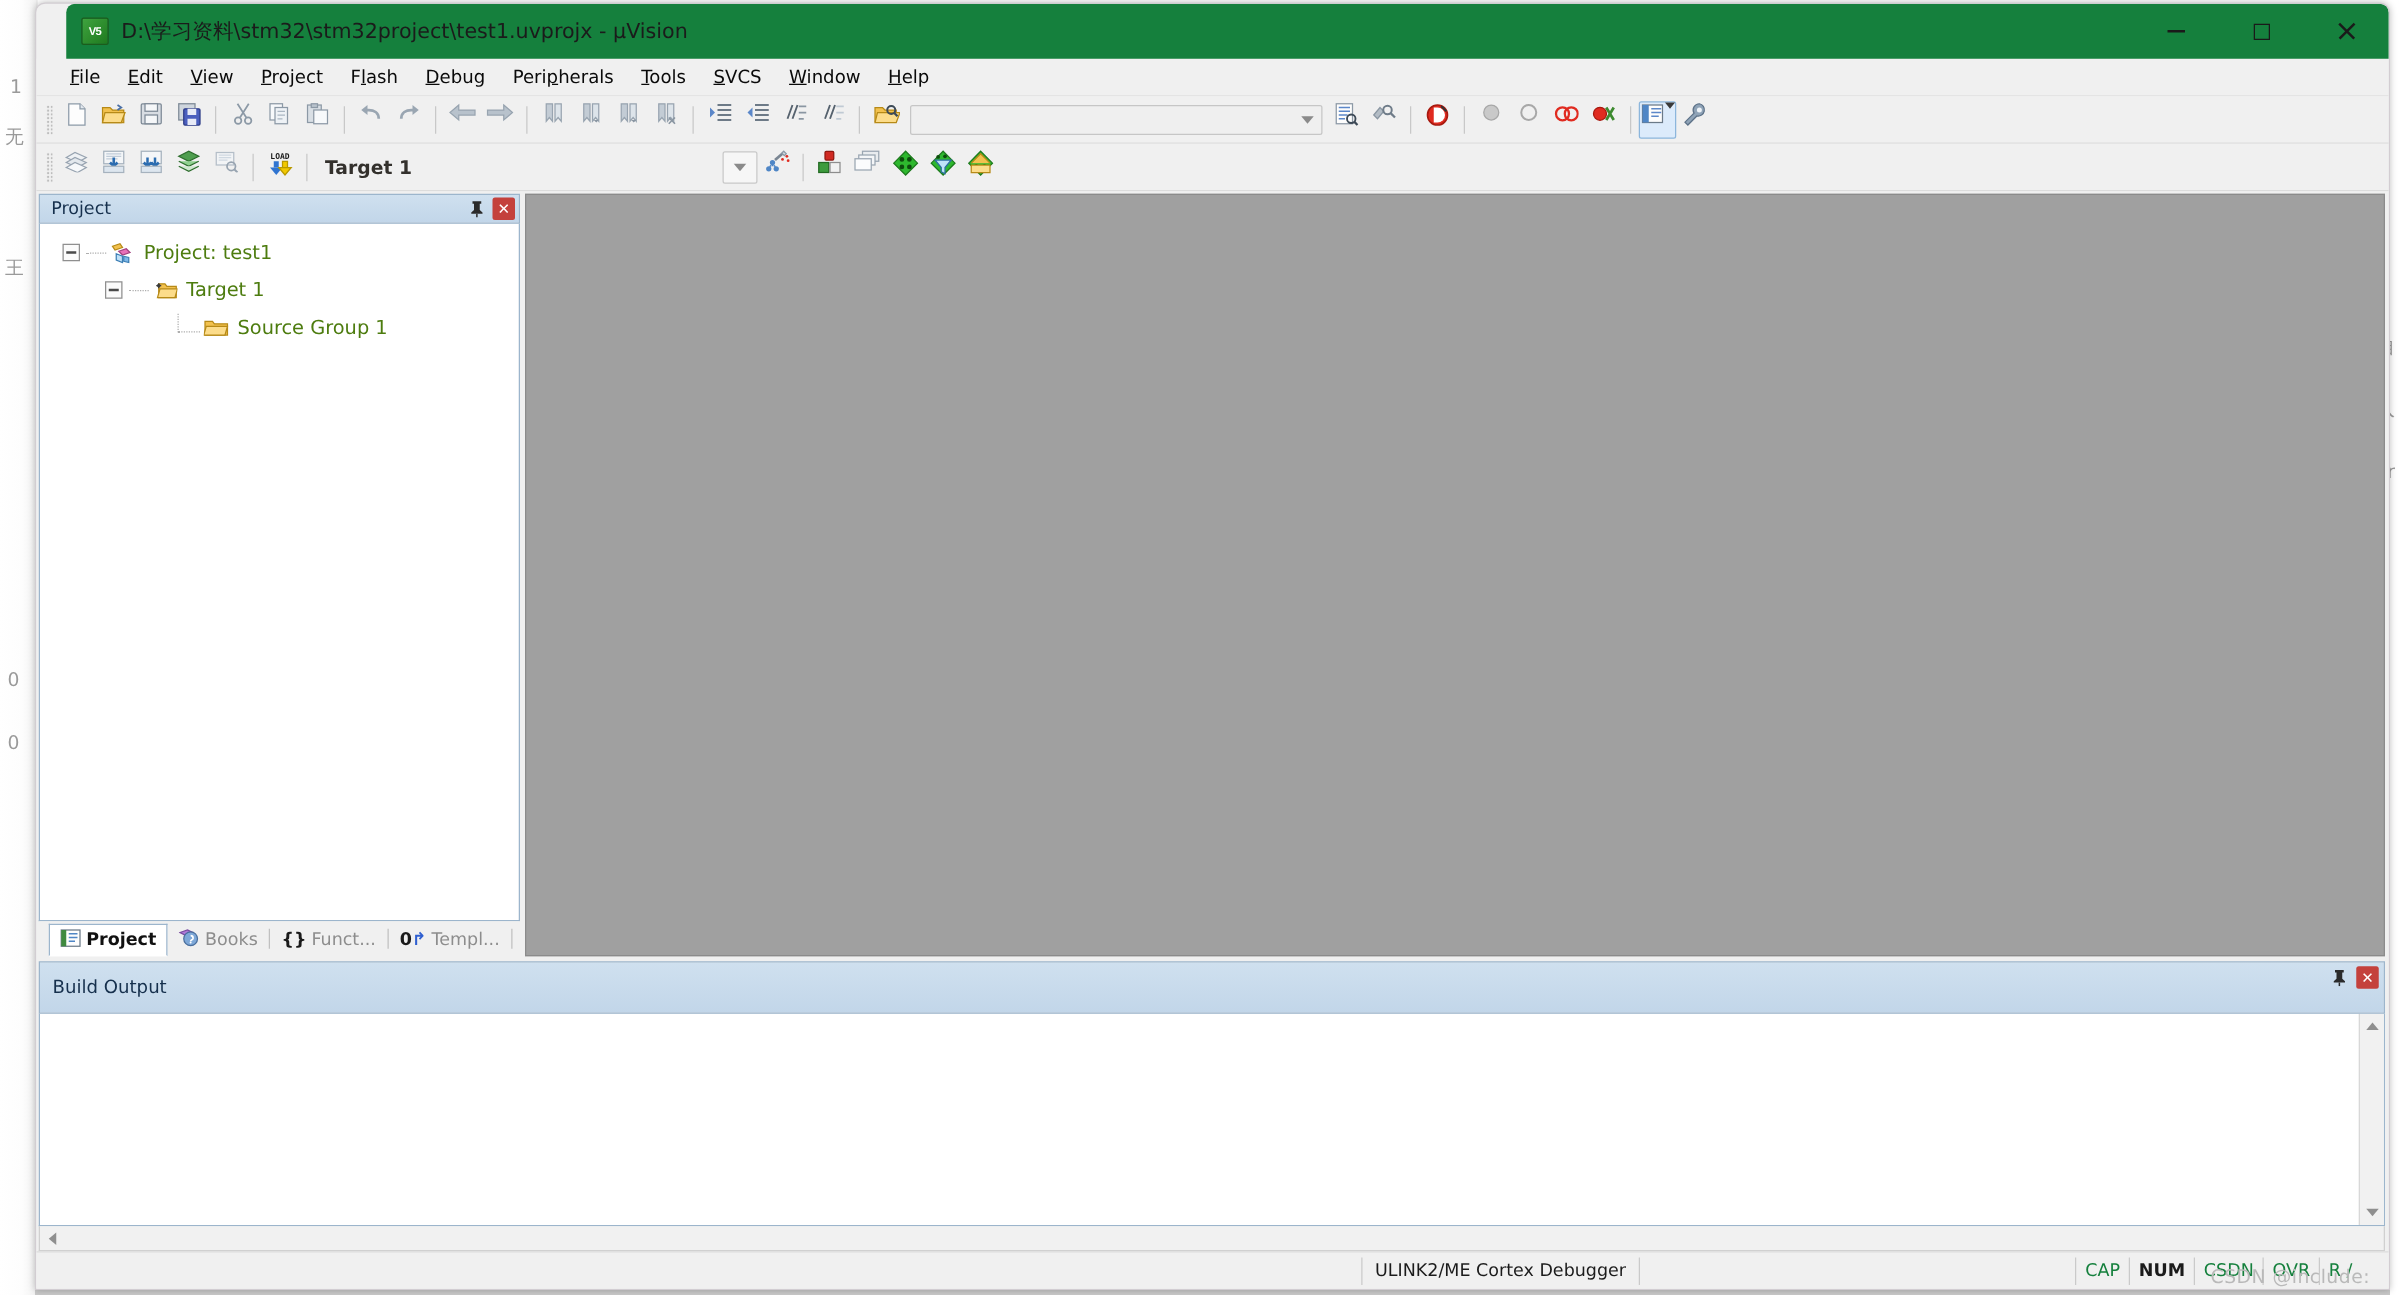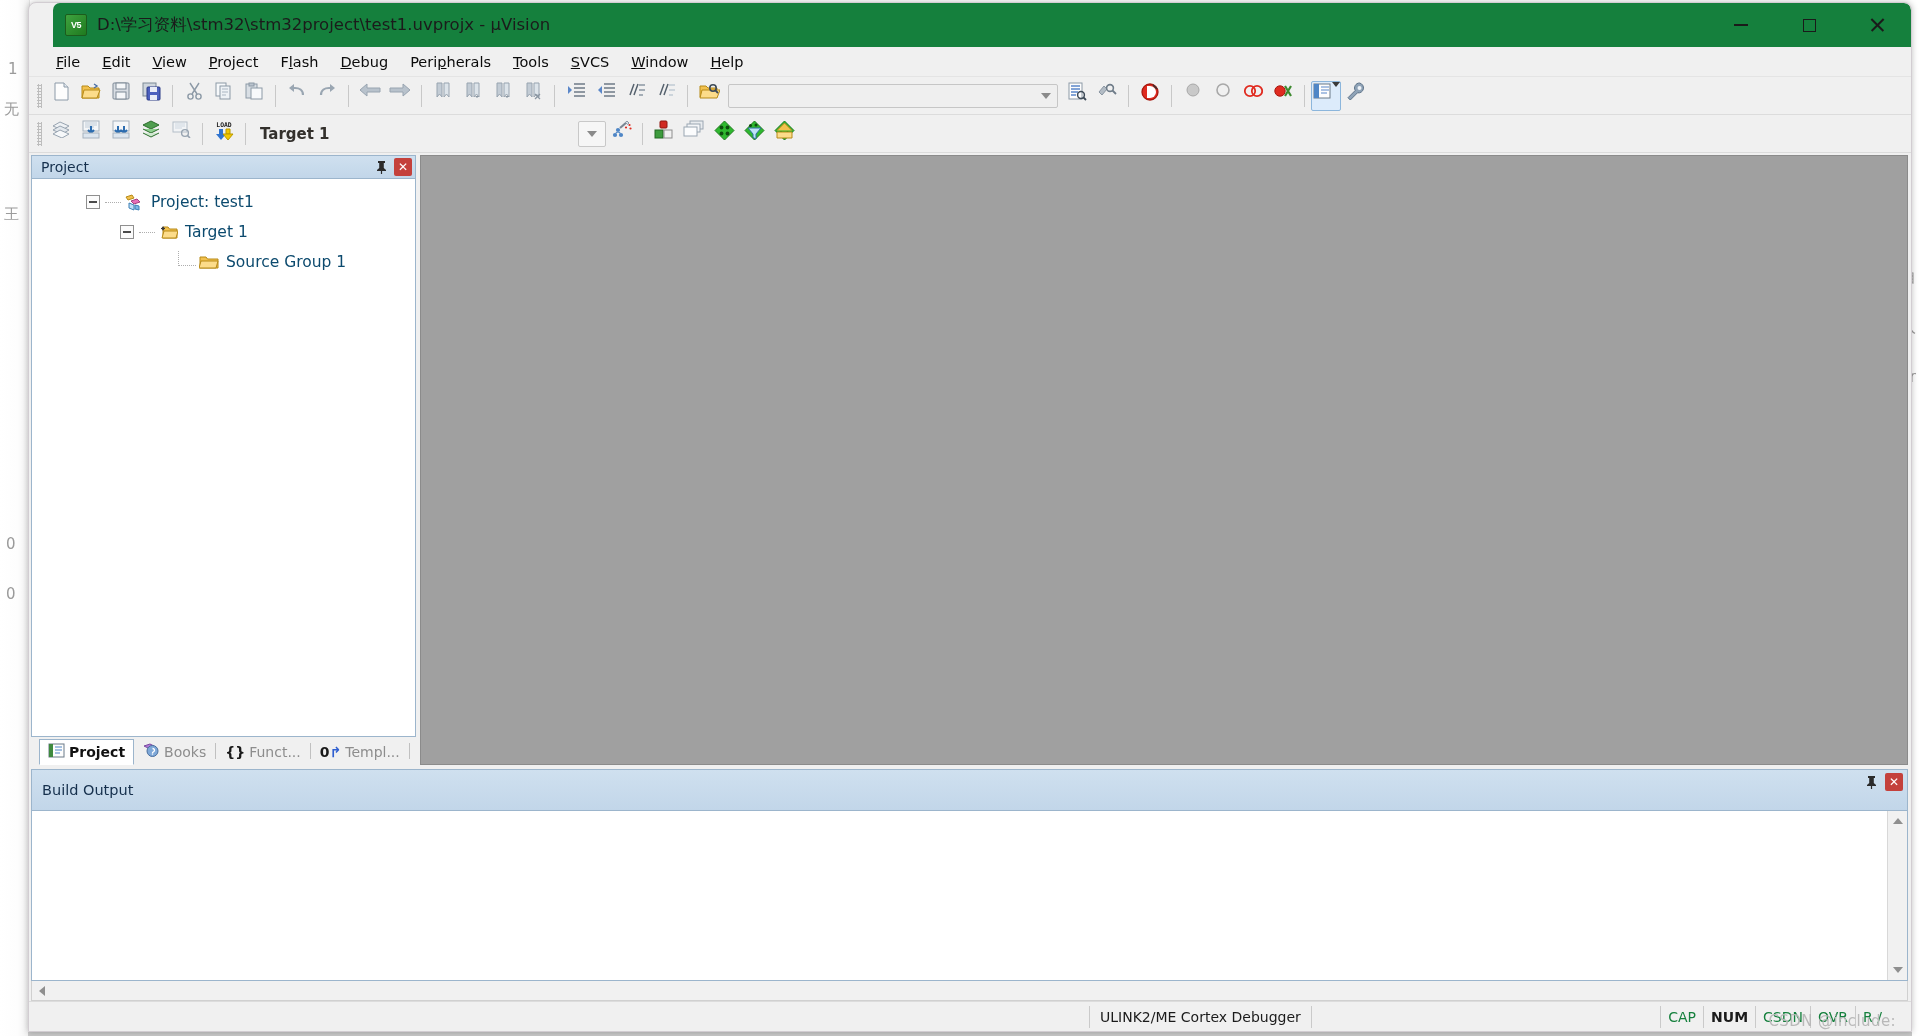--- a/index.html
+++ b/index.html
@@ -275,26 +275,25 @@
     border: 1px solid #9cb5cc;
     border-top: none;
     overflow: hidden;
     padding: 8px 0 0 0;
     min-height: 0;
   }
   .tree-row {
     display: flex; align-items: center;
     height: 30px;
     font-size: 15.5px;
-    color: #0c4a6e;
+    color: #4d7c0f;
     font-family: "DejaVu Sans", sans-serif;
     white-space: nowrap;
     cursor: default;
     padding-right: 6px;
-    margin-left: 36px;
   }
   .lvl1 { padding-left: 18px; }
   .lvl2 { padding-left: 52px; }
   .lvl3 { padding-left: 110px; }
   .expander {
     width: 14px; height: 14px;
     border: 1px solid #8f8f8f;
     background: #fbfbfb;
     display: flex; align-items: center; justify-content: center;
     margin-right: 5px;

